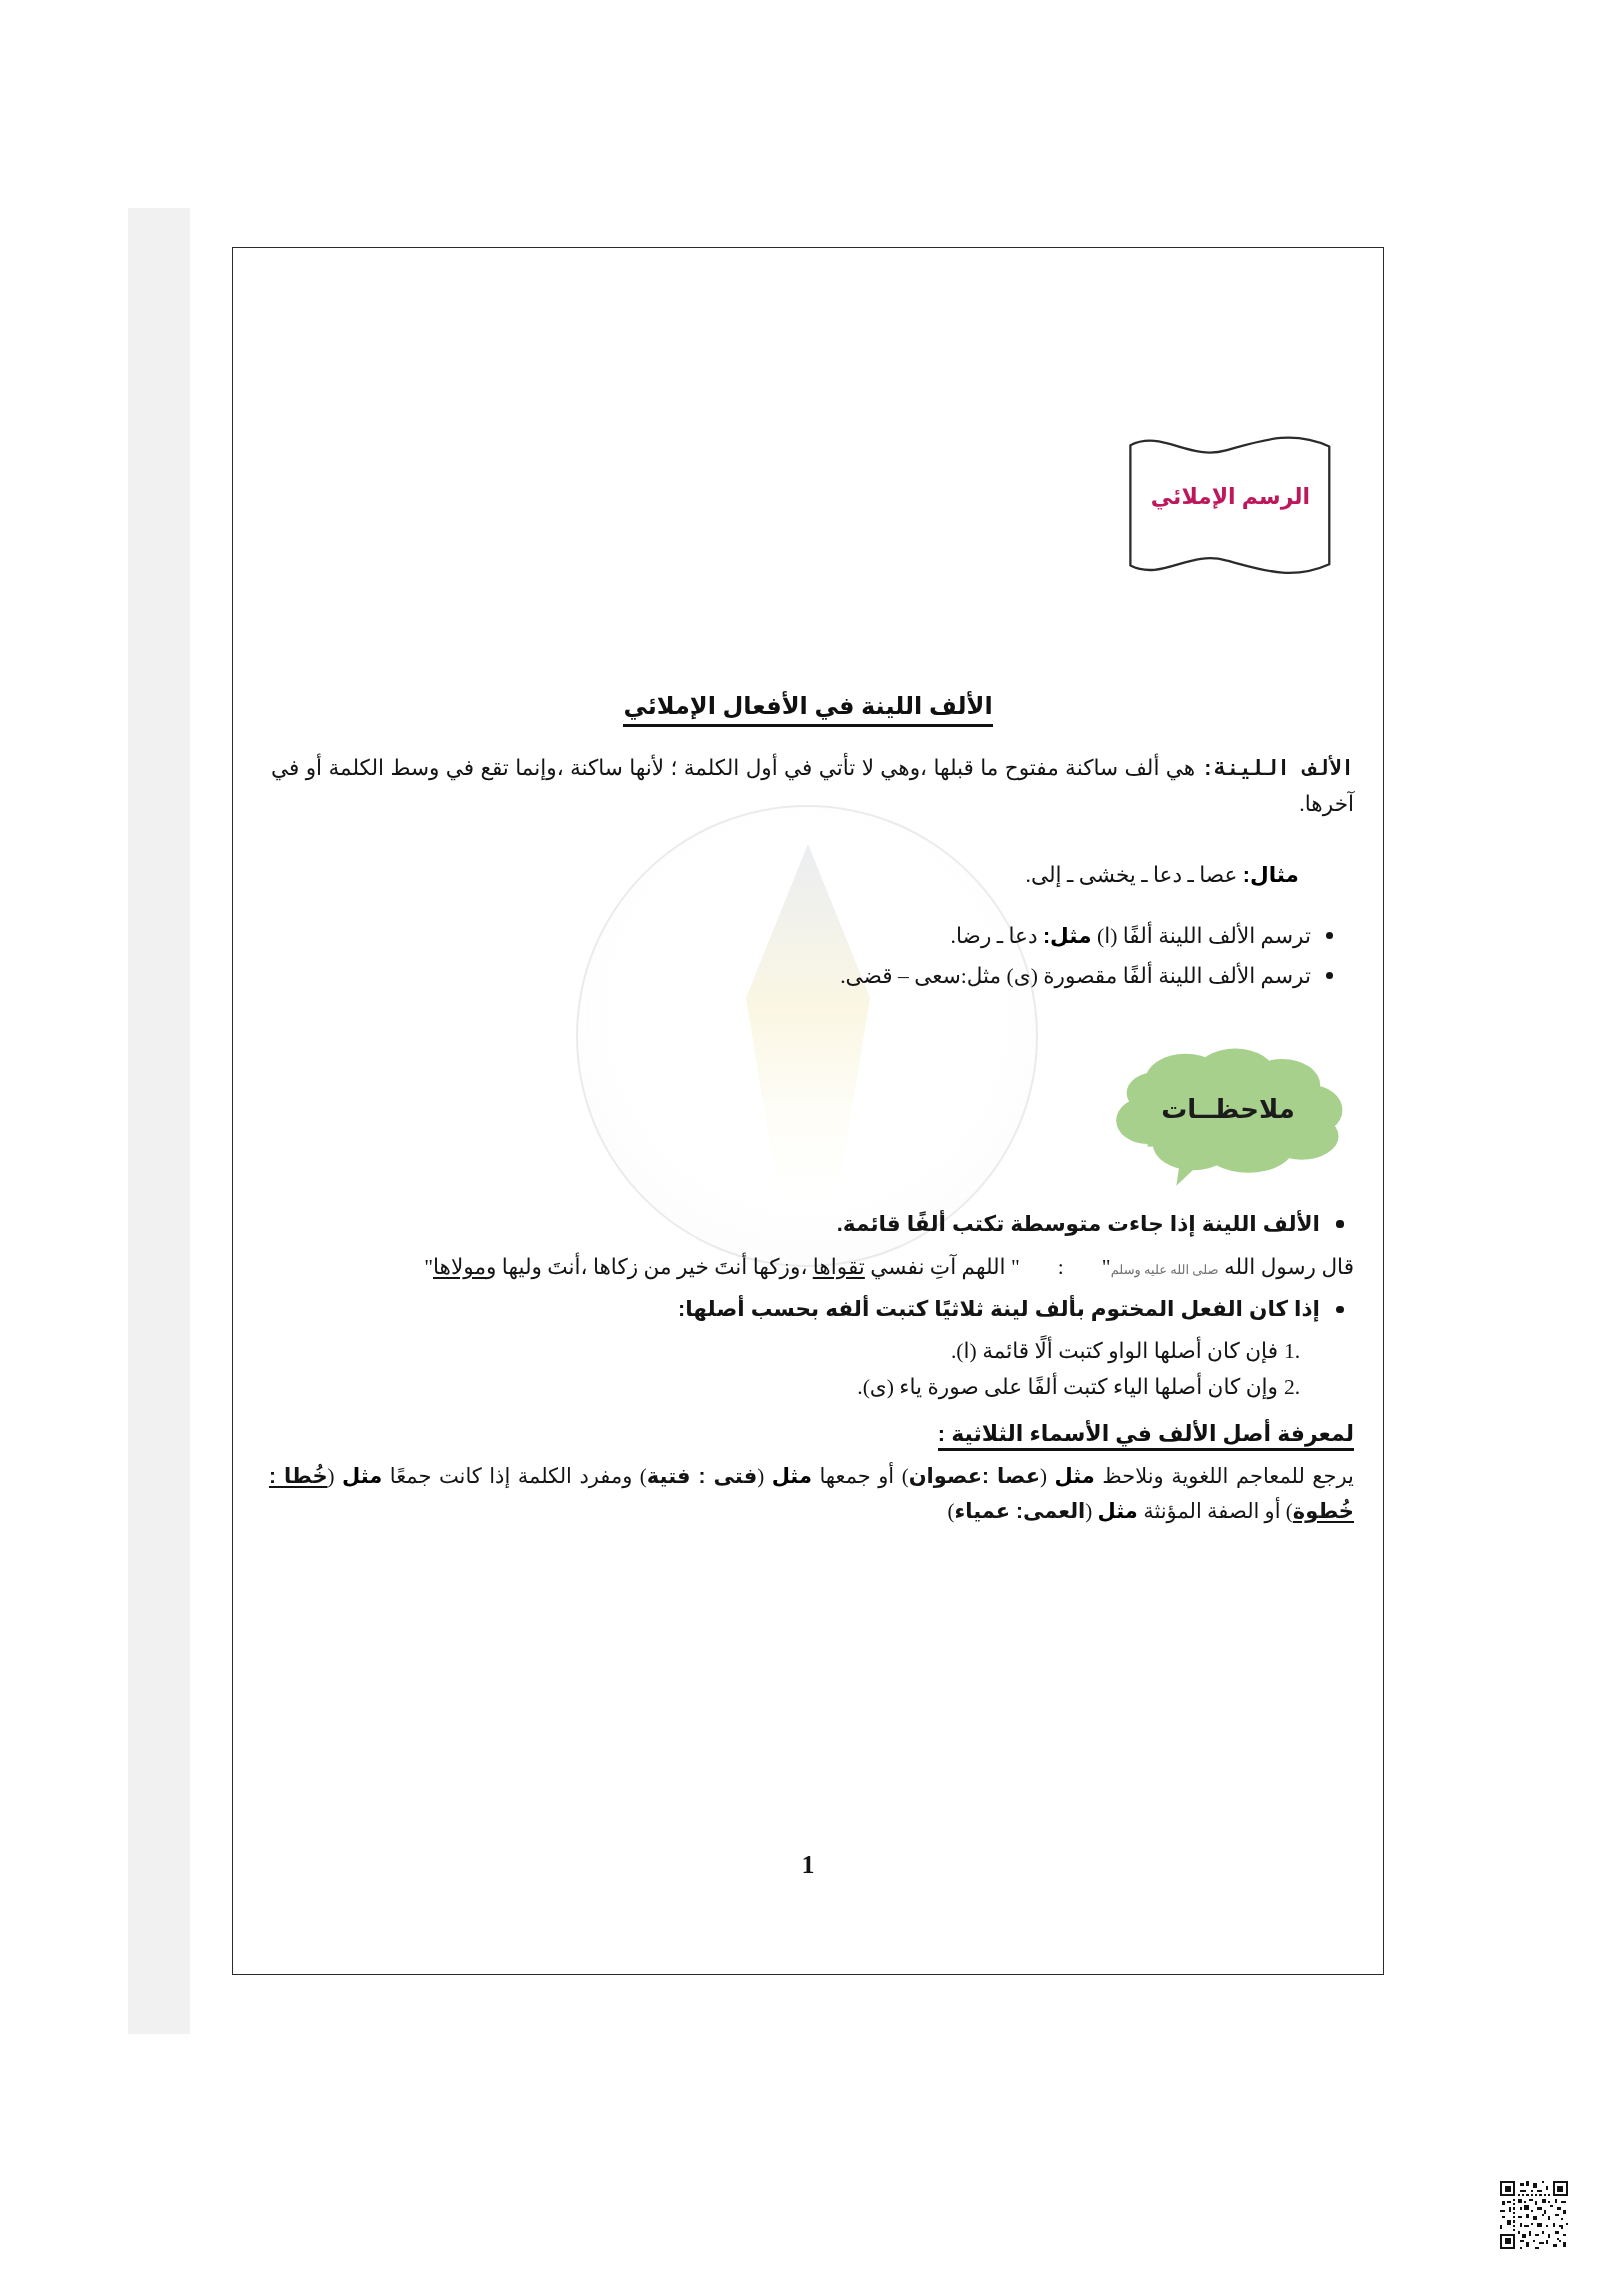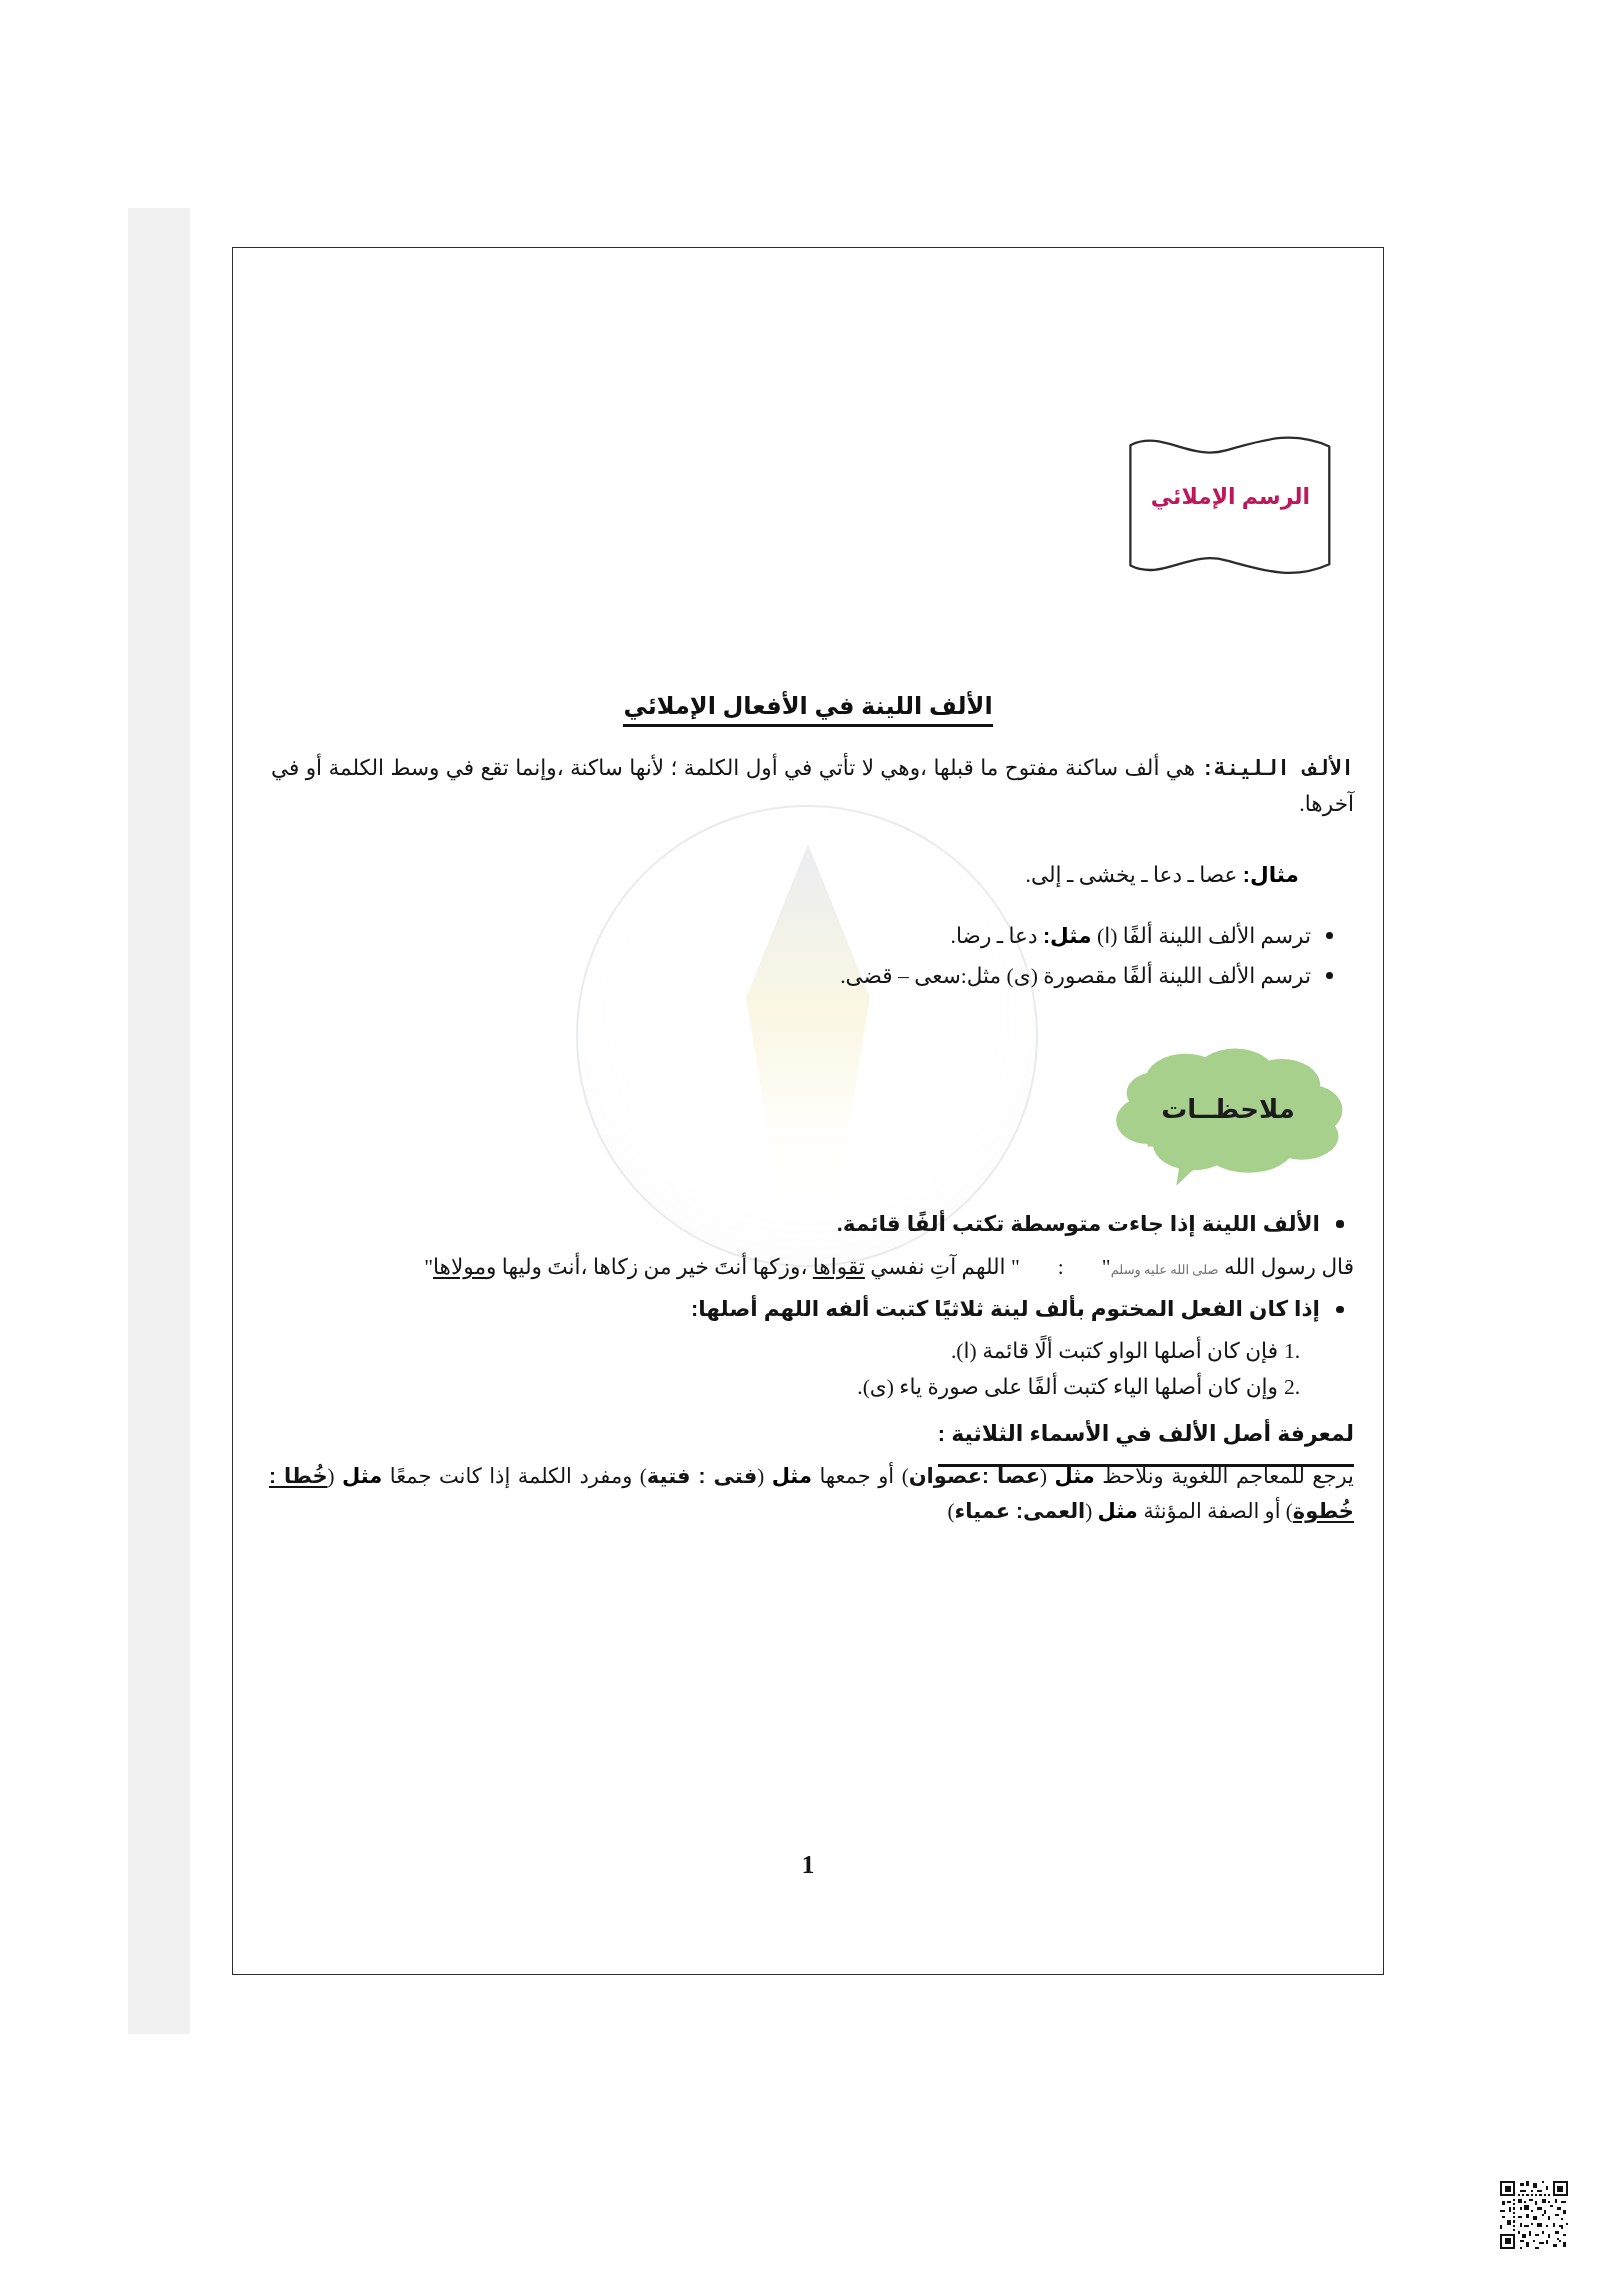--- a/index.html
+++ b/index.html
@@ -314,21 +314,21 @@
   .sub-heading {
     margin: 17px 0 10.5px 0;
     text-align: right;
     font-family: "Liberation Sans", "DejaVu Sans", sans-serif;
     font-weight: bold;
     font-size: 22px;
     color: #111111;
   }
   .sub-heading span {
     border-bottom: 3.3px solid #111111;
-    padding-bottom: 18px;
+    padding-bottom: 2px;
   }
 
   .closing-para {
     margin: 11.8px 0 0 0;
     font-family: "Liberation Serif", "DejaVu Serif", serif;
     font-size: 21px;
     line-height: 1.6;
     text-align: justify;
     direction: rtl;
   }
@@ -423,21 +423,21 @@
 
     <div class="notes-section">
 
       <div class="note-bullet">
         <span>الألف اللينة إذا جاءت متوسطة تكتب ألفًا قائمة.</span>
       </div>
 
       <p class="hadith-para"><span>قال رسول الله </span><span class="sallam">صلى الله عليه وسلم</span><span>"</span><span class="quote-gap"></span><span>:</span><span class="quote-gap"></span><span>"</span><span> اللهم آتِ نفسي </span><span class="uline">تقواها</span><span> ،وزكها أنتَ خير من زكاها ،أنتَ وليها و</span><span class="uline">مولاها</span><span>"</span></p>
 
       <div class="note-bullet">
-        <span>إذا كان الفعل المختوم بألف لينة ثلاثيًا كتبت ألفه  اللهم أصلها:</span>
+        <span>إذا كان الفعل المختوم بألف لينة ثلاثيًا كتبت ألفه  بحسب أصلها:</span>
       </div>
 
       <ol class="origin-list">
         <li><span class="num">1.</span><span>فإن كان أصلها الواو كتبت ألًا قائمة (ا).</span></li>
         <li><span class="num">2.</span><span>وإن كان أصلها  الياء كتبت ألفًا على صورة ياء (ى).</span></li>
       </ol>
 
       <div class="sub-heading">
         <span>لمعرفة أصل الألف في الأسماء الثلاثية :</span>
       </div>

